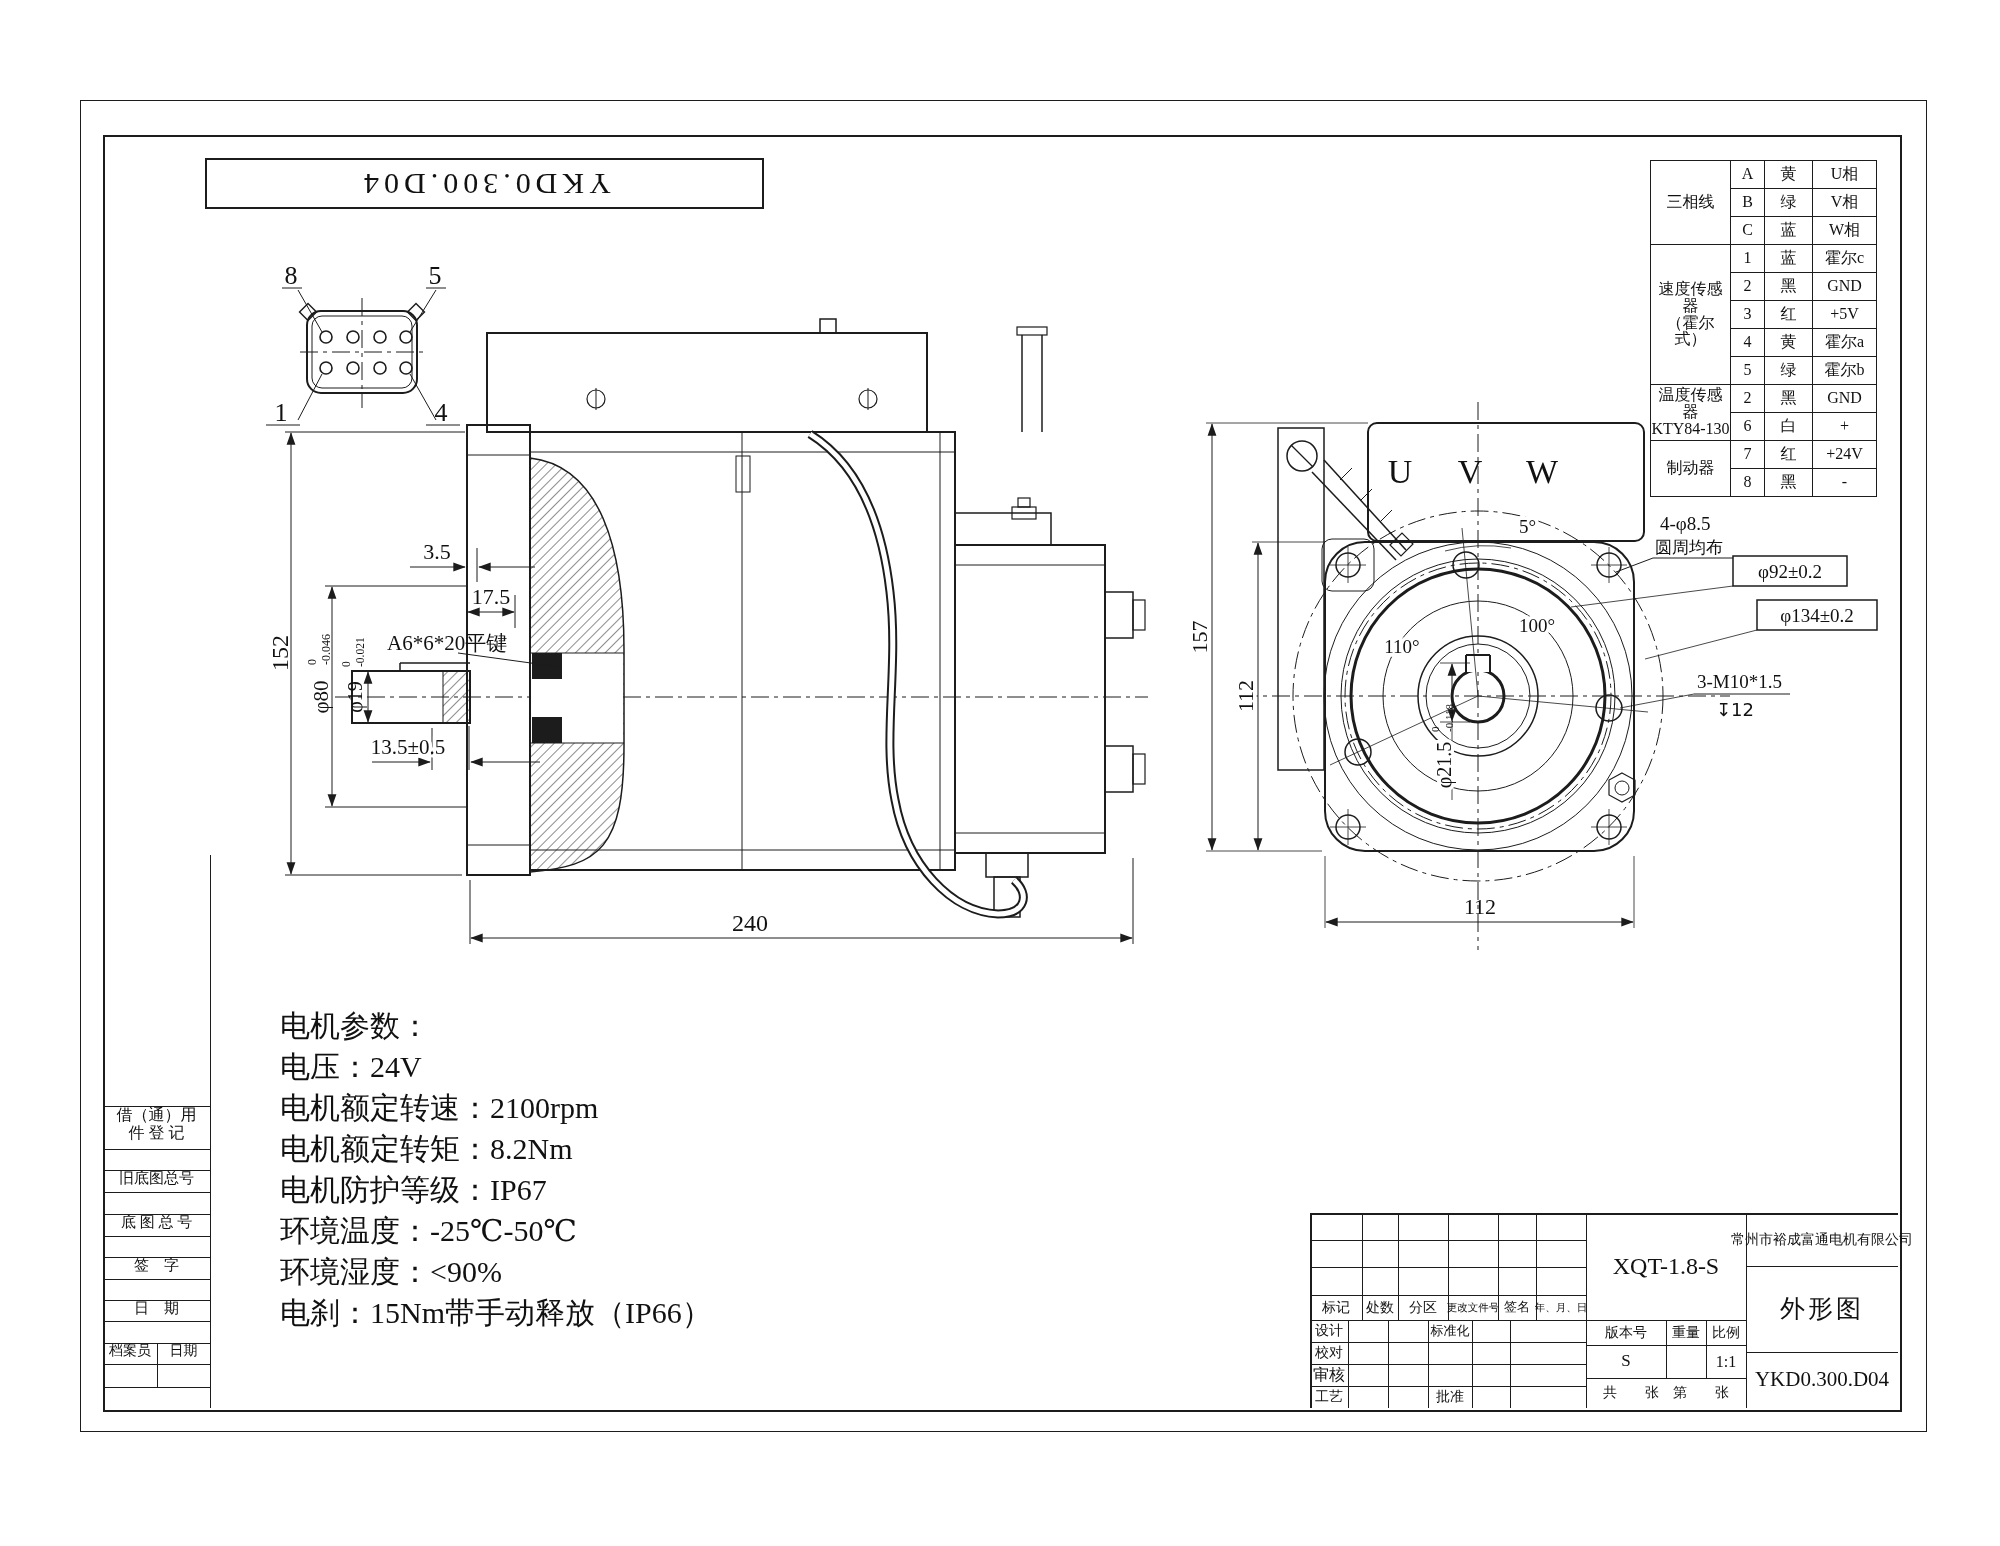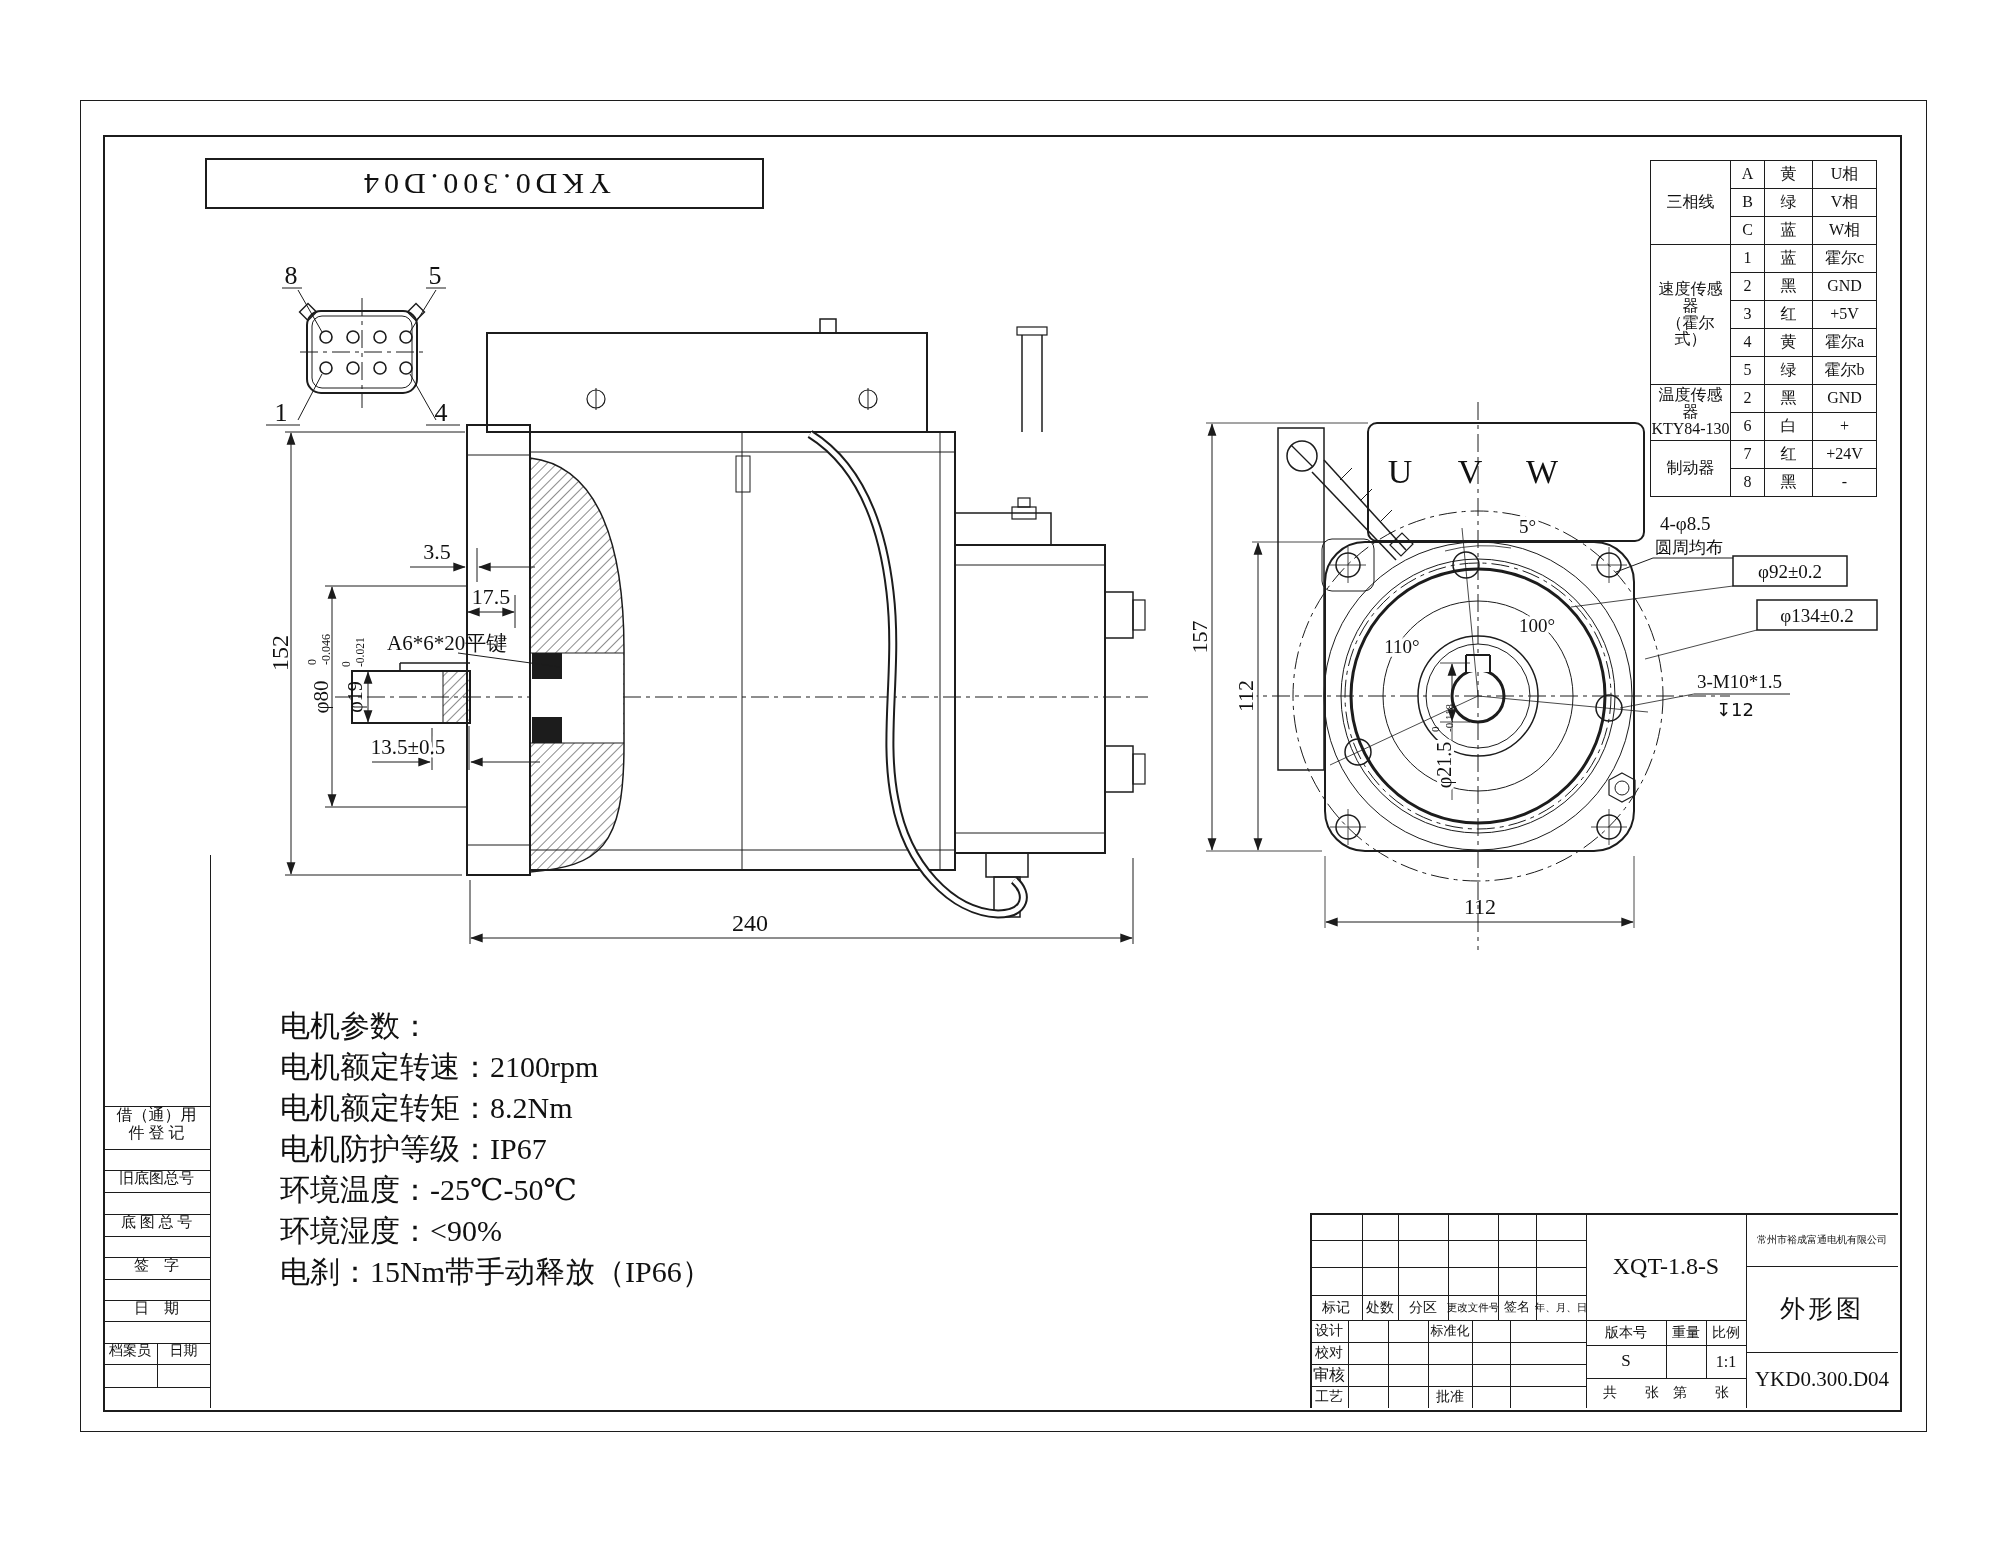--- a/index.html
+++ b/index.html
@@ -352,20 +352,21 @@
     <text x="1480" y="914" font-size="22" text-anchor="middle">112</text>
     <g transform="rotate(-90 1445 765)">
       <text x="1445" y="771" font-size="20" text-anchor="middle" class="bg">φ21.5</text>
       <text x="1478" y="759" font-size="11">0</text>
       <text x="1478" y="773" font-size="11">-0.118</text>
     </g>
   </svg>
 
   <div class="abs params" style="left:280px;top:1005px;">
     <div>电机参数：</div>
+    <div>电压：24V</div>
     <div>电机额定转速：2100rpm</div>
     <div>电机额定转矩：8.2Nm</div>
     <div>电机防护等级：IP67</div>
     <div>环境温度：-25℃-50℃</div>
     <div>环境湿度：&lt;90%</div>
     <div>电刹：15Nm带手动释放（IP66）</div>
   </div>
 
   <div>
     <div class="vline" style="left:210px;top:855px;height:553px;"></div>
@@ -438,19 +439,19 @@
     <div class="tb-text" style="left:1586px;top:1213px;width:160px;height:107px;font-size:24px;">XQT-1.8-S</div>
     <div class="tb-text" style="left:1586px;top:1320px;width:80px;height:25px;font-size:14px;">版本号</div>
     <div class="tb-text" style="left:1666px;top:1320px;width:40px;height:25px;font-size:14px;">重量</div>
     <div class="tb-text" style="left:1706px;top:1320px;width:40px;height:25px;font-size:14px;">比例</div>
     <div class="tb-text" style="left:1586px;top:1345px;width:80px;height:33px;font-size:17px;">S</div>
     <div class="tb-text" style="left:1706px;top:1345px;width:40px;height:33px;font-size:16px;">1:1</div>
     <div class="tb-text" style="left:1586px;top:1378px;width:160px;height:30px;font-size:14px;">共　　张　第　　张</div>
 
     <div class="hline" style="left:1746px;top:1266px;width:152px;"></div>
     <div class="hline" style="left:1746px;top:1352px;width:152px;"></div>
-    <div class="tb-text" style="left:1746px;top:1213px;width:152px;height:53px;font-size:10px;">常州市裕成富通电机有限公司</div>
+    <div class="tb-text" style="left:1746px;top:1213px;width:152px;height:53px;font-size:14px;">常州市裕成富通电机有限公司</div>
     <div class="tb-text" style="left:1746px;top:1266px;width:152px;height:86px;font-size:25px;letter-spacing:3px;">外形图</div>
     <div class="tb-text" style="left:0;top:0;width:0;height:0;"></div>
     <div class="tb-text" style="left:1746px;top:1352px;width:152px;height:56px;font-size:21px;">YKD0.300.D04</div>
   </div>
 
 </div>
 
 </body></html>

